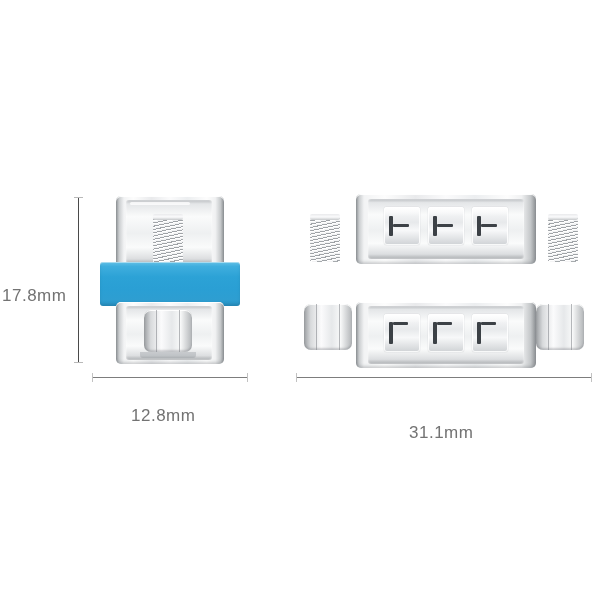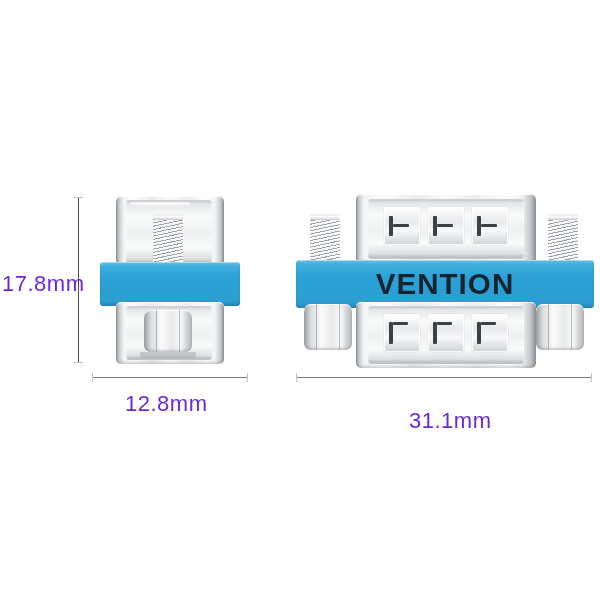--- a/index.html
+++ b/index.html
@@ -20,25 +20,26 @@
   #stage {
     position: absolute;
     left: 0; top: 0;
     width: 600px;
     height: 600px;
   }
 
   
   .dim-label {
     position: absolute;
-    color: #6d28d9;
+    color: #737373;
     font-family: "Liberation Sans", sans-serif;
-    font-size: 22px;
+    font-size: 17px;
     letter-spacing: 0.5px;
     white-space: nowrap;
+    margin-top: 15px;
   }
 
   .dim-line-v {
     position: absolute;
     width: 1px;
     background: #4a4a4a;
   }
   .dim-line-h {
     position: absolute;
     height: 1px;
@@ -205,21 +206,21 @@
     <div class="chrome-inner" style="left:26px; top:112px; width:86px; height:54px;"></div>
 
     <div class="nut" style="left:44px; top:116px; width:48px; height:42px;"></div>
     <div class="shade" style="left:40px; top:158px; width:56px; height:6px; border-radius:0 0 3px 3px;"></div>
   </div>
 
   <div>
     <div class="dim-line-h" style="left:92px; top:377px; width:156px;"></div>
     <div class="cap-v" style="left:92px; top:373px;"></div>
     <div class="cap-v" style="left:247px; top:373px;"></div>
-    <div class="dim-label" style="left:125px; top:391px;">12.8mm</div>
+    <div class="dim-label" style="left:131px; top:391px;">12.8mm</div>
   </div>
 
   <div class="product" style="left:296px; top:190px; width:298px; height:180px;">
 
     <div class="screw" style="left:14px; top:26px; width:30px; height:46px;"></div>
     <div class="screw-tip" style="left:14px; top:24px; width:30px; height:6px;"></div>
 
     <div class="screw" style="left:252px; top:26px; width:30px; height:46px;"></div>
     <div class="screw-tip" style="left:252px; top:24px; width:30px; height:6px;"></div>
 
@@ -235,23 +236,20 @@
       <div class="sheen" style="top:0; height:9px;"></div>
       <div class="slot" style="left:5px; top:9px; width:4px; height:20px;"></div>
       <div class="slot" style="left:9px; top:17px; width:16px; height:3px;"></div>
     </div>
     <div class="port" style="left:176px; top:17px; width:36px; height:38px;">
       <div class="sheen" style="top:0; height:9px;"></div>
       <div class="slot" style="left:5px; top:9px; width:4px; height:20px;"></div>
       <div class="slot" style="left:9px; top:17px; width:16px; height:3px;"></div>
     </div>
 
-    <div class="band" style="left:0px; top:70px; width:298px; height:48px;">
-      <span class="band-logo" style="font-size:29px;">VENTION</span>
-    </div>
 
     <div class="nut" style="left:8px; top:114px; width:48px; height:46px;"></div>
     <div class="nut" style="left:240px; top:114px; width:48px; height:46px;"></div>
 
     <div class="chrome-block" style="left:60px; top:112px; width:180px; height:66px;"></div>
     <div class="chrome-inner" style="left:72px; top:116px; width:156px; height:58px;"></div>
 
     <div class="port" style="left:88px; top:124px; width:36px; height:38px;">
       <div class="sheen" style="top:0; height:9px;"></div>
       <div class="slot" style="left:5px; top:8px; width:4px; height:22px;"></div>

